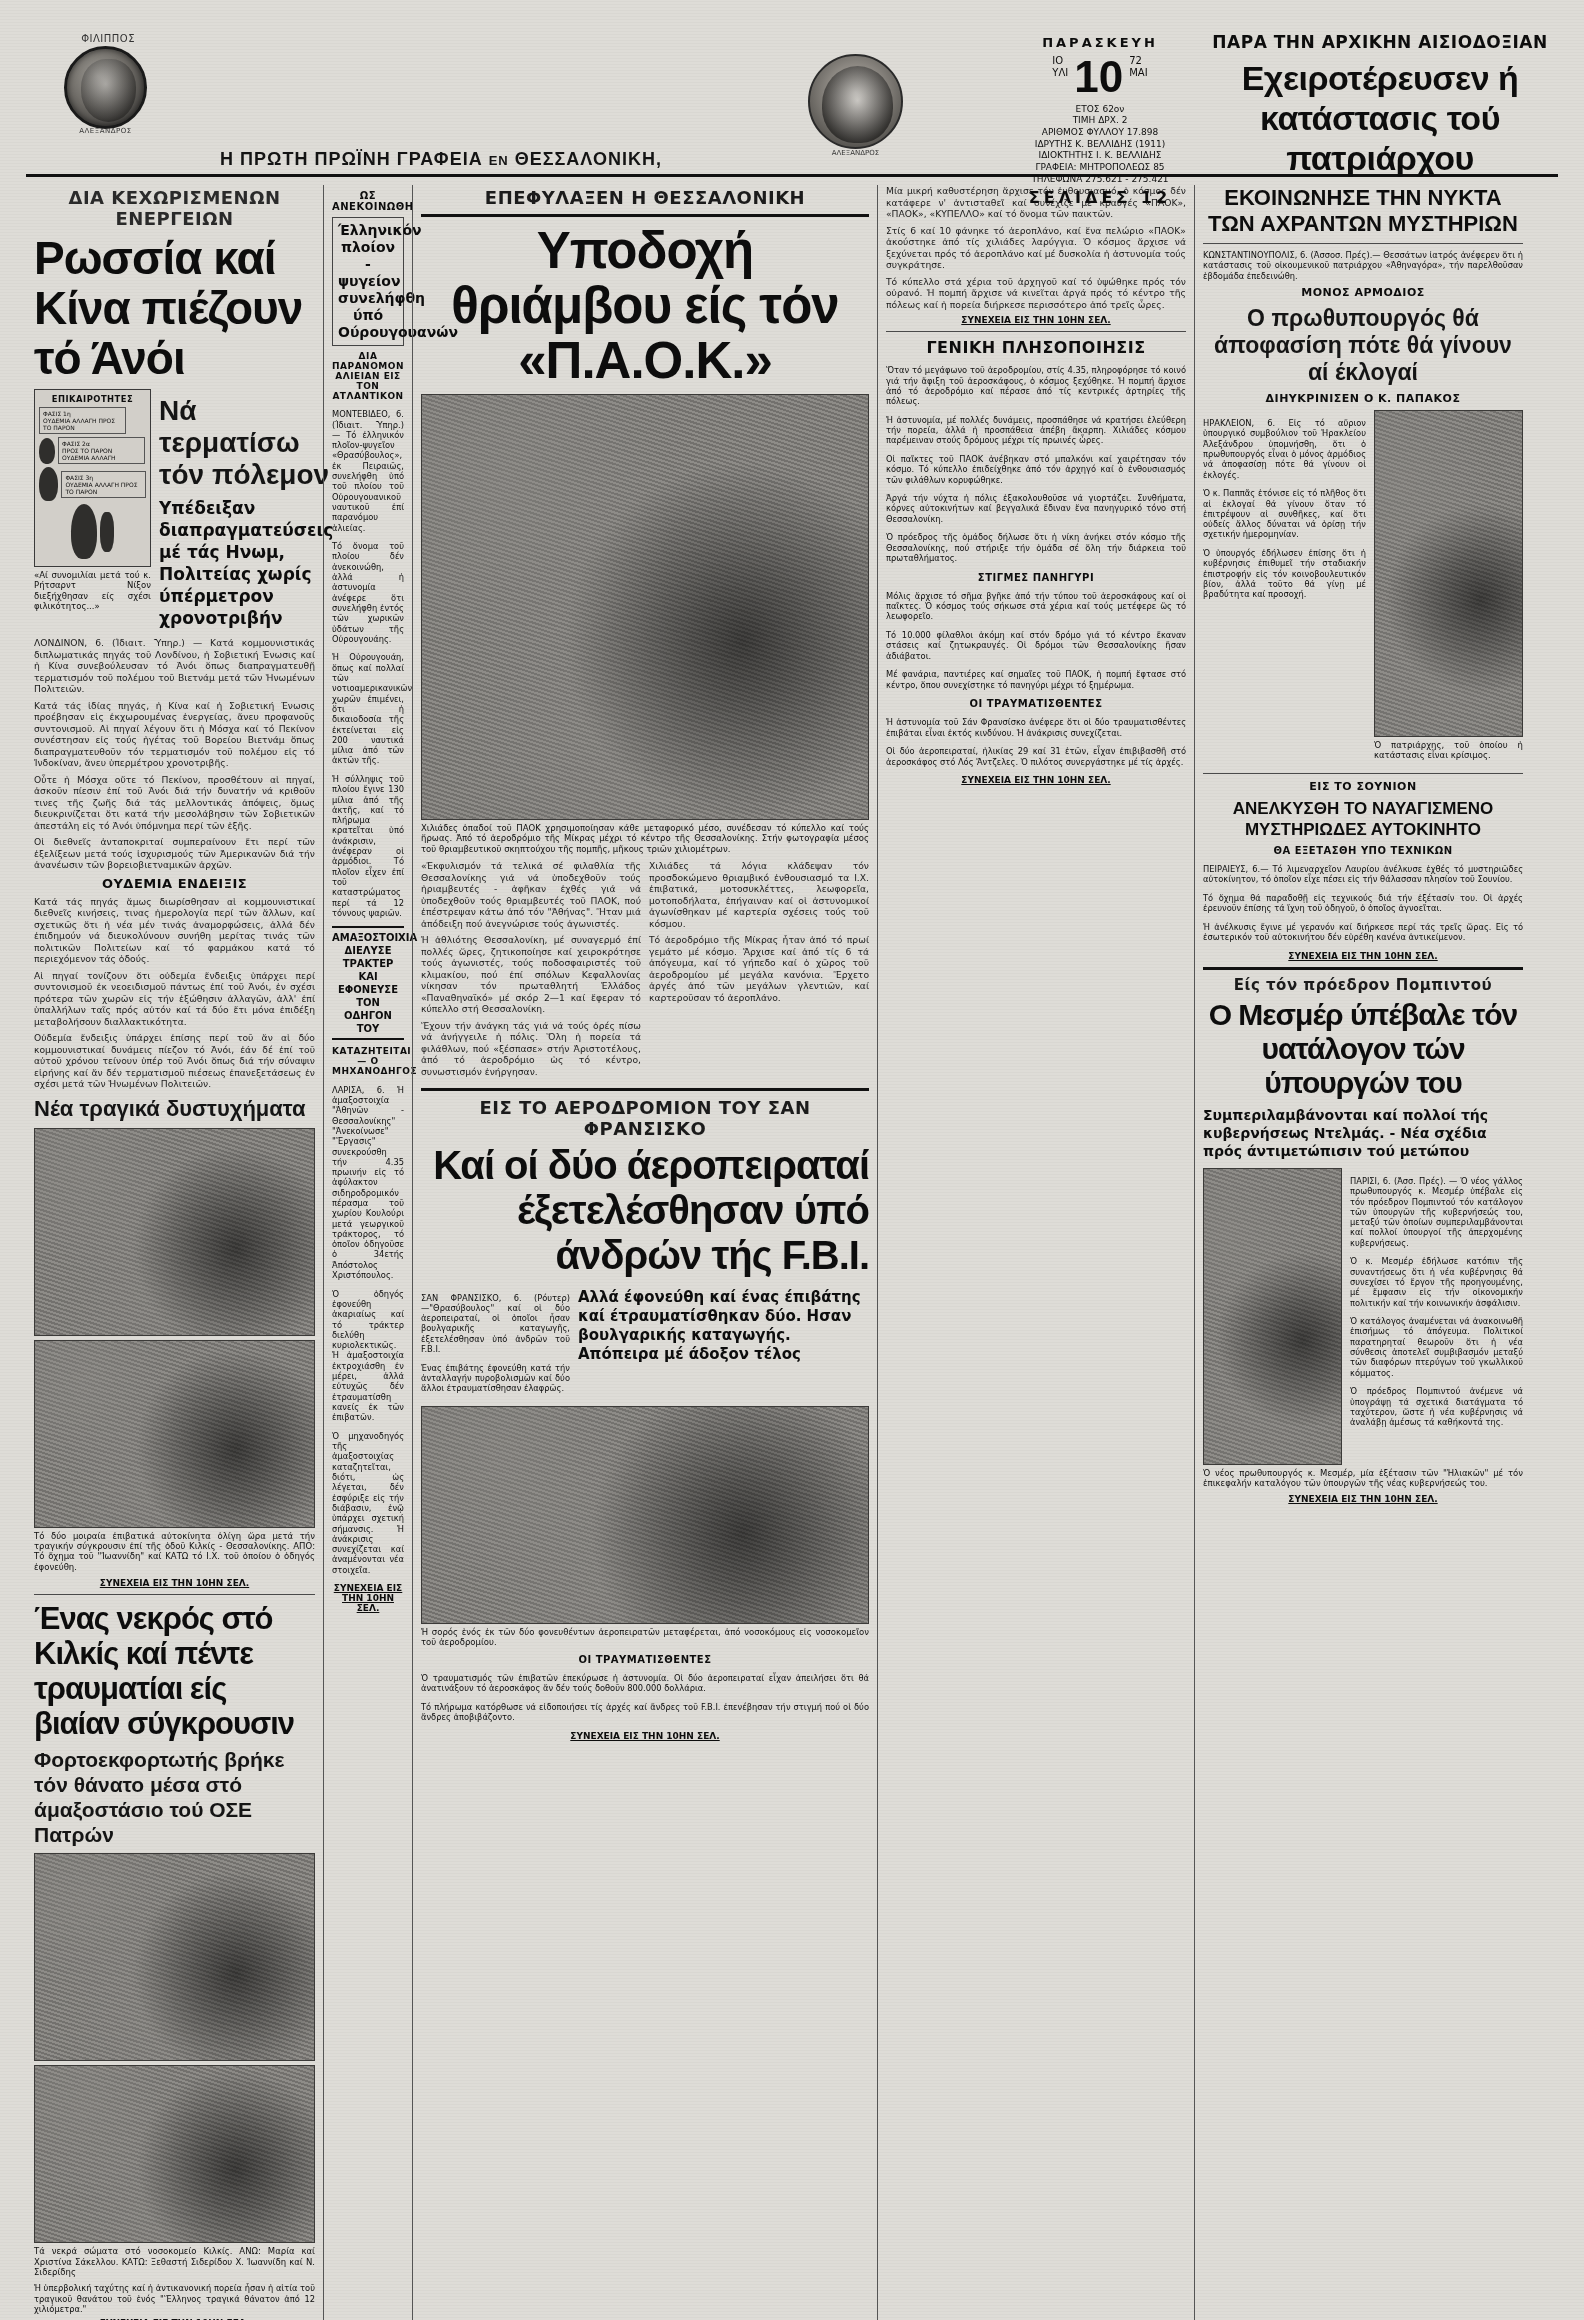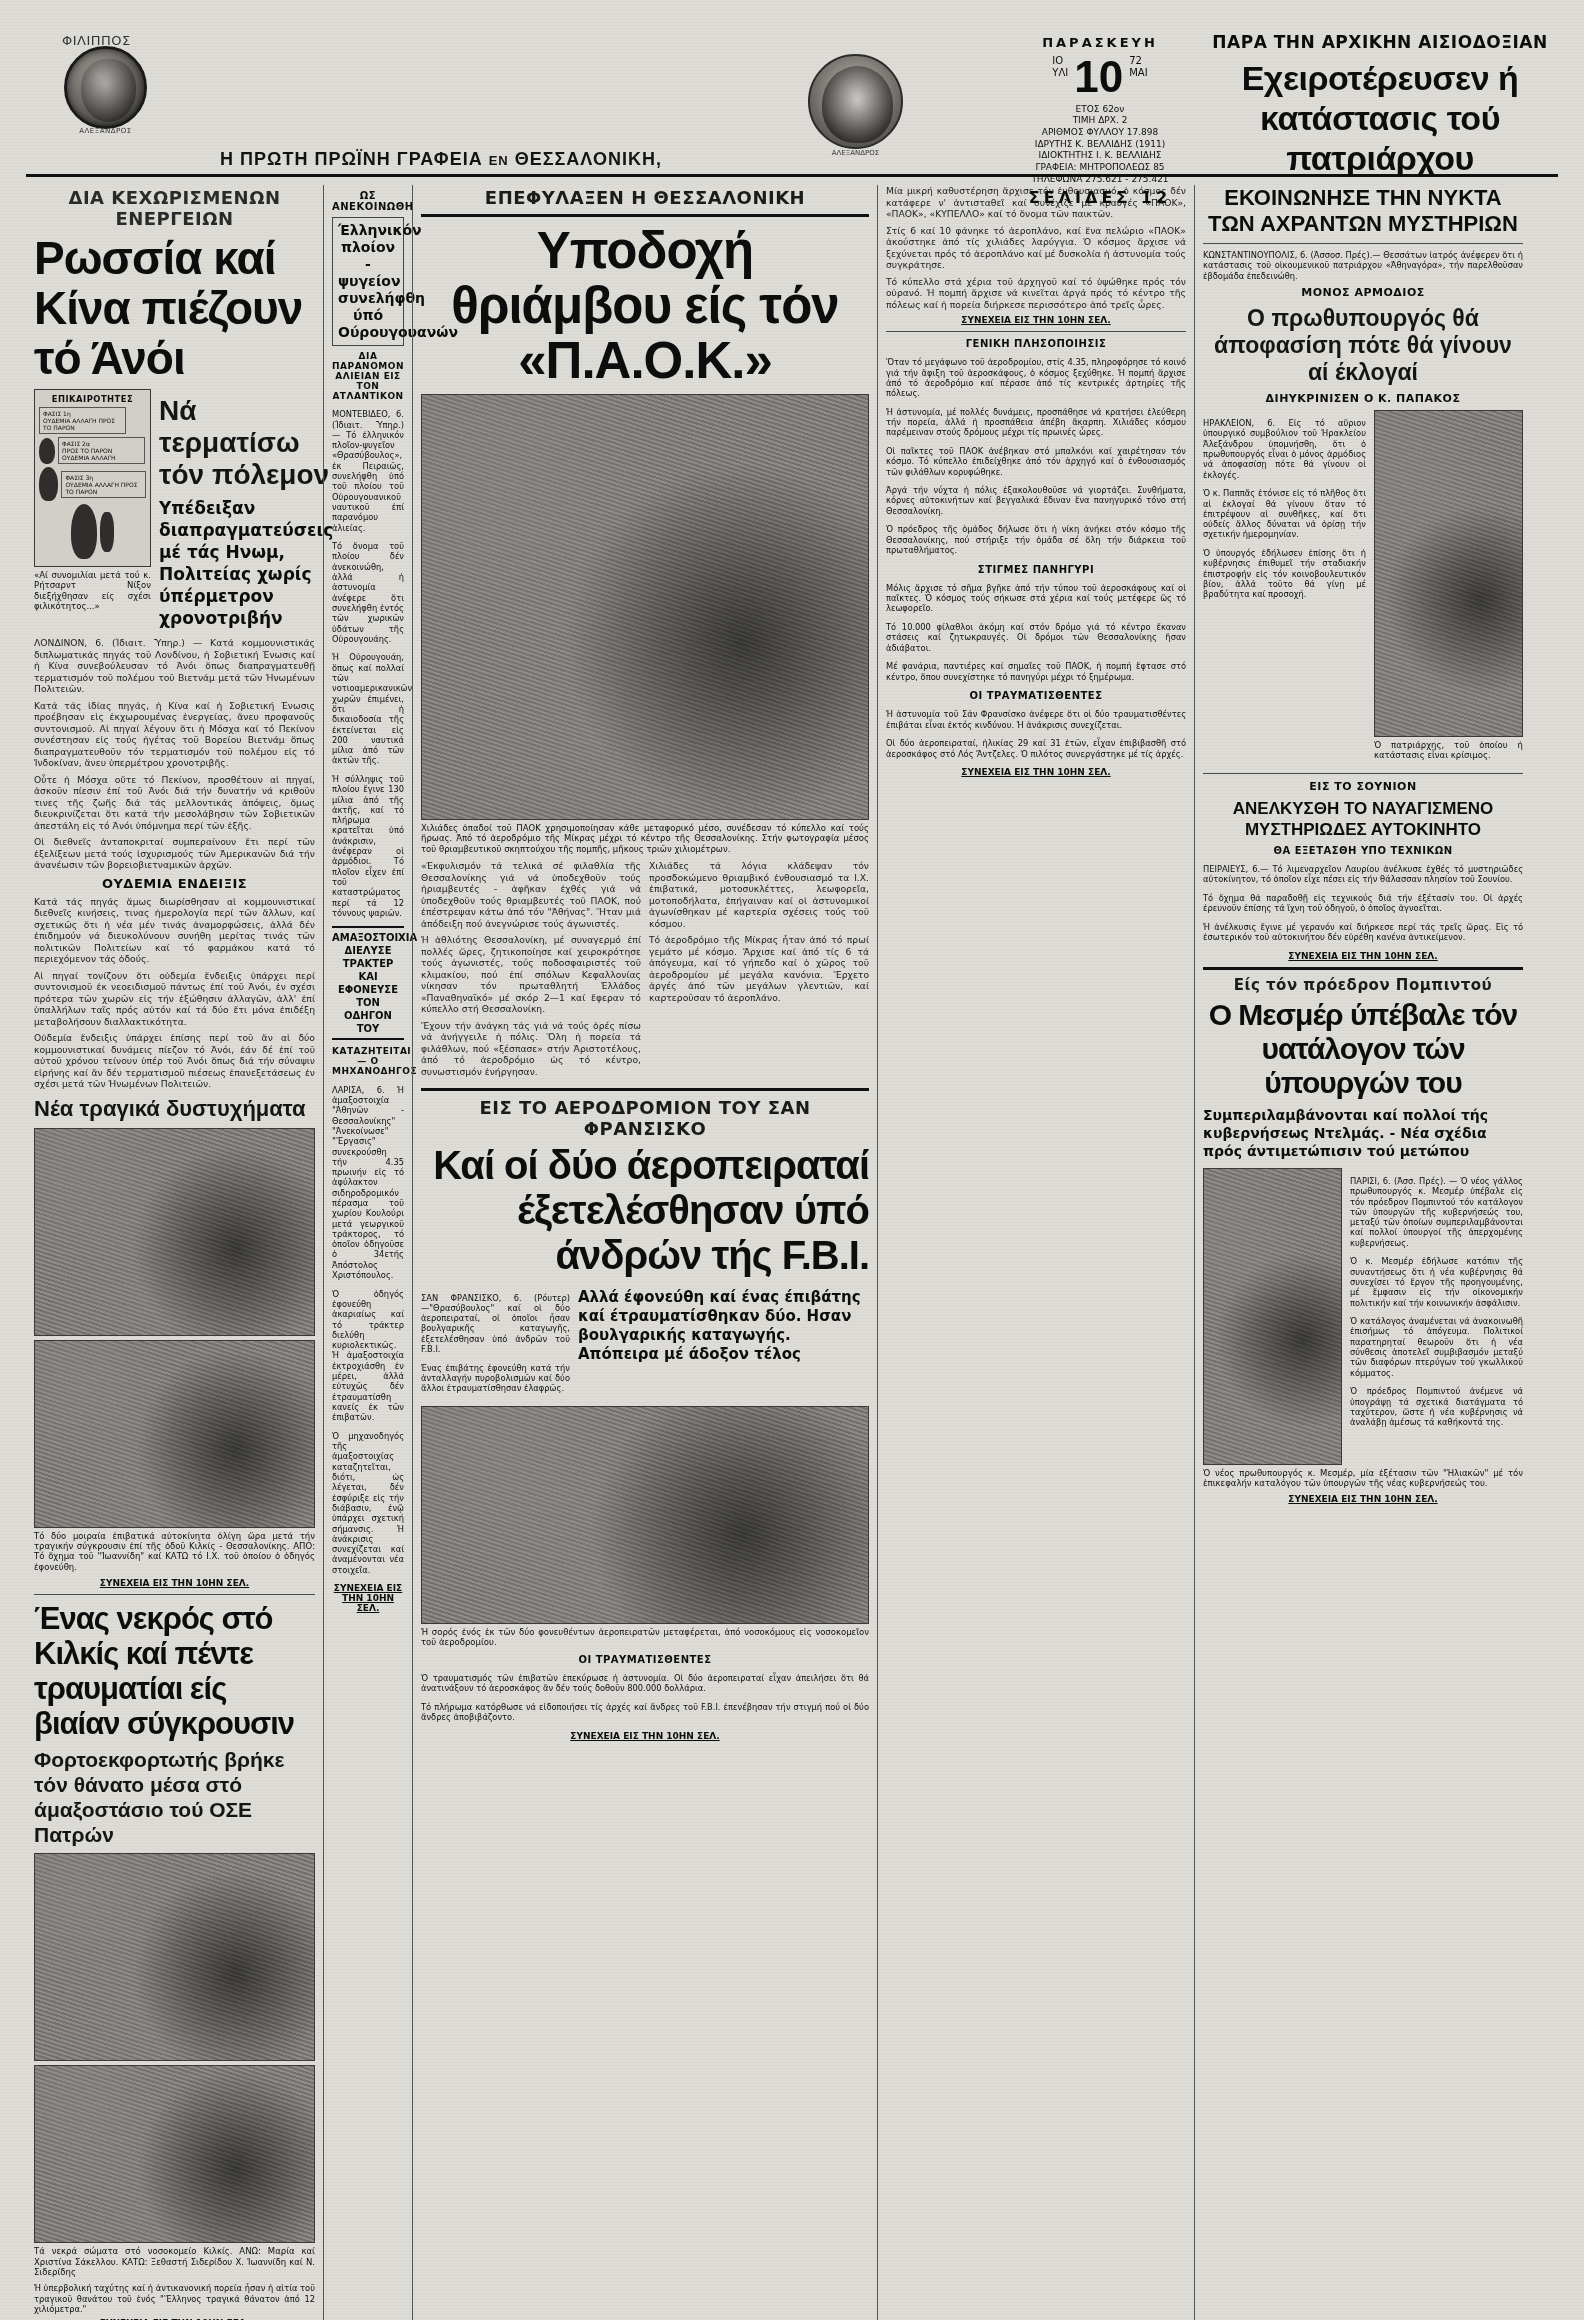--- a/index.html
+++ b/index.html
@@ -27,22 +27,22 @@
     background:
       radial-gradient(circle at 40% 35%, #9d9a94 0%, #6e6b66 45%, #4a4845 75%, #2e2d2b 100%);
     box-shadow:inset 0 0 6px rgba(0,0,0,.6);
   }
   .logo-coin .coin-face {
     position:absolute; left:14px; top:10px; width:55px; height:63px;
     background:radial-gradient(ellipse at 45% 40%, rgba(255,255,255,.25), rgba(0,0,0,.35) 70%);
     border-radius:45% 45% 50% 50%;
   }
   .coin-caption {
-    position:absolute; left:36px; top:5px; width:89px; text-align:left;
-    font-size:13px; letter-spacing:0.5px; color:#333;
+    position:absolute; left:20px; top:5px; width:89px; text-align:right;
+    font-size:10px; letter-spacing:0.5px; color:#333;
   }
   .coin-caption2 {
     position:absolute; left:34px; top:99px; width:91px; text-align:center;
     font-size:7px; letter-spacing:0.5px; color:#333;
   }
   .title-main {
     position:absolute; left:158px; top:20px;
     font-family:"Liberation Sans", sans-serif;
     font-weight:bold; font-size:85px; line-height:81px;
     letter-spacing:-2px;
@@ -376,21 +376,21 @@
     </div>
 
     <div class="col vr">
       <div class="bodytext">
         <p>Μία μικρή καθυστέρηση ἄρχισε τόν ἐνθουσιασμό, ὁ κόσμος δέν κατάφερε ν' ἀντισταθεῖ καί συνέχιζε μέ κραυγές «ΠΑΟΚ», «ΠΑΟΚ», «ΚΥΠΕΛΛΟ» καί τό ὄνομα τῶν παικτῶν.</p>
         <p>Στίς 6 καί 10 φάνηκε τό ἀεροπλάνο, καί ἕνα πελώριο «ΠΑΟΚ» ἀκούστηκε ἀπό τίς χιλιάδες λαρύγγια. Ὁ κόσμος ἄρχισε νά ξεχύνεται πρός τό ἀεροπλάνο καί μέ δυσκολία ἡ ἀστυνομία τούς συγκράτησε.</p>
         <p>Τό κύπελλο στά χέρια τοῦ ἀρχηγοῦ καί τό ὑψώθηκε πρός τόν οὐρανό. Ἡ πομπή ἄρχισε νά κινεῖται ἀργά πρός τό κέντρο τῆς πόλεως καί ἡ πορεία διήρκεσε περισσότερο ἀπό τρεῖς ὧρες.</p>
       </div>
       <div class="cont">ΣΥΝΕΧΕΙΑ ΕΙΣ ΤΗΝ 10ΗΝ ΣΕΛ.</div>
       <div class="rule"></div>
-      <div class="smallhead" style="font-size:10px;">ΓΕΝΙΚΗ ΠΛΗΣΟΠΟΙΗΣΙΣ</div>
+      <div class="smallhead" style="font-size:16px;">ΓΕΝΙΚΗ ΠΛΗΣΟΠΟΙΗΣΙΣ</div>
       <div class="tiny">
         <p>Ὅταν τό μεγάφωνο τοῦ ἀεροδρομίου, στίς 4.35, πληροφόρησε τό κοινό γιά τήν ἄφιξη τοῦ ἀεροσκάφους, ὁ κόσμος ξεχύθηκε. Ἡ πομπή ἄρχισε ἀπό τό ἀεροδρόμιο καί πέρασε ἀπό τίς κεντρικές ἀρτηρίες τῆς πόλεως.</p>
         <p>Ἡ ἀστυνομία, μέ πολλές δυνάμεις, προσπάθησε νά κρατήσει ἐλεύθερη τήν πορεία, ἀλλά ἡ προσπάθεια ἀπέβη ἄκαρπη. Χιλιάδες κόσμου παρέμειναν στούς δρόμους μέχρι τίς πρωινές ὧρες.</p>
         <p>Οἱ παῖκτες τοῦ ΠΑΟΚ ἀνέβηκαν στό μπαλκόνι καί χαιρέτησαν τόν κόσμο. Τό κύπελλο ἐπιδείχθηκε ἀπό τόν ἀρχηγό καί ὁ ἐνθουσιασμός τῶν φιλάθλων κορυφώθηκε.</p>
         <p>Ἀργά τήν νύχτα ἡ πόλις ἐξακολουθοῦσε νά γιορτάζει. Συνθήματα, κόρνες αὐτοκινήτων καί βεγγαλικά ἔδιναν ἕνα πανηγυρικό τόνο στή Θεσσαλονίκη.</p>
         <p>Ὁ πρόεδρος τῆς ὁμάδος δήλωσε ὅτι ἡ νίκη ἀνήκει στόν κόσμο τῆς Θεσσαλονίκης, πού στήριξε τήν ὁμάδα σέ ὅλη τήν διάρκεια τοῦ πρωταθλήματος.</p>
       </div>
       <div class="smallhead" style="font-size:10px;">ΣΤΙΓΜΕΣ ΠΑΝΗΓΥΡΙ</div>
       <div class="tiny">
         <p>Μόλις ἄρχισε τό σῆμα βγῆκε ἀπό τήν τύπου τοῦ ἀεροσκάφους καί οἱ παῖκτες. Ὁ κόσμος τούς σήκωσε στά χέρια καί τούς μετέφερε ὣς τό λεωφορεῖο.</p>

